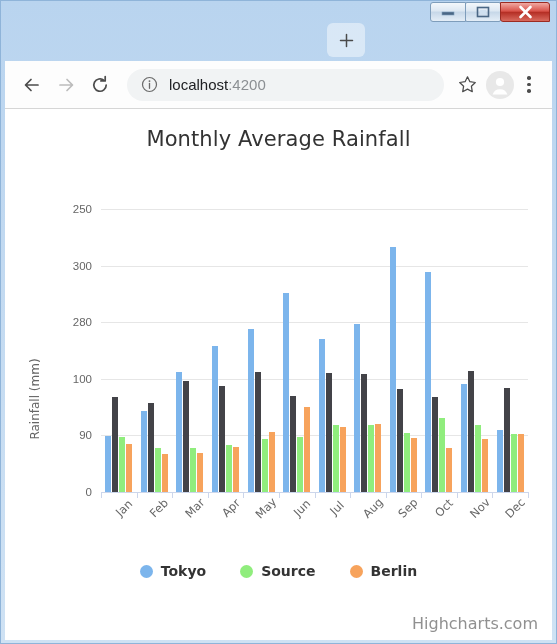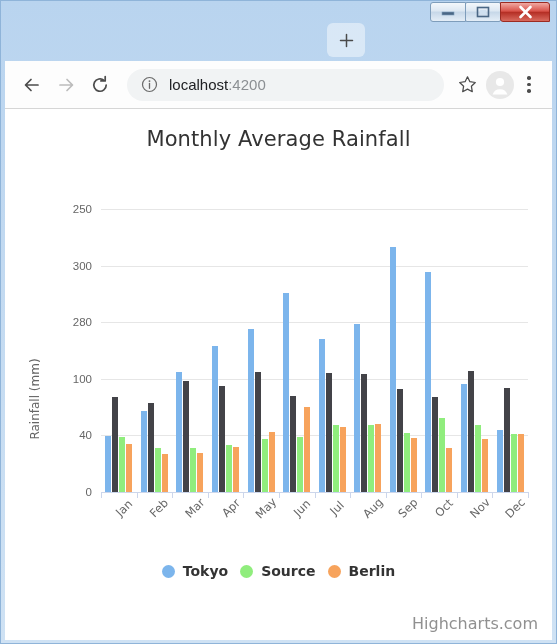--- a/index.html
+++ b/index.html
@@ -216,21 +216,21 @@
     transform-origin: center top;
     font-size: 11.5px; color: #666666;
     font-family: "DejaVu Sans", sans-serif;
     white-space: nowrap;
   }
 
   .legend {
     position: absolute;
     left: 0; right: 0; top: 374px;
     display: flex; justify-content: center;
-    gap: 12px;
+    gap: 34px;
   }
   .legend-item { display: flex; align-items: center; gap: 8px; }
   .legend-dot { width: 13px; height: 13px; border-radius: 50%; }
   .legend-label {
     font-size: 14px; font-weight: bold; color: #333333;
     font-family: "DejaVu Sans", sans-serif;
   }
 
   .credits {
     position: absolute;
@@ -333,21 +333,21 @@
           <div id="gridlines">
               <div class="axisline" style="top: 283px;"></div>
               <div class="gridline" style="top: 226.4px;"></div>
               <div class="gridline" style="top: 169.8px;"></div>
               <div class="gridline" style="top: 113.2px;"></div>
               <div class="gridline" style="top: 56.6px;"></div>
               <div class="gridline" style="top: 0px;"></div>
             </div>
           <div id="ylabels">
               <div class="ylabel" style="top: 283px;">0</div>
-              <div class="ylabel" style="top: 226.4px;">40</div>
+              <div class="ylabel" style="top: 226.4px;">90</div>
               <div class="ylabel" style="top: 169.8px;">100</div>
               <div class="ylabel" style="top: 113.2px;">280</div>
               <div class="ylabel" style="top: 56.6px;">300</div>
               <div class="ylabel" style="top: 0px;">250</div>
             </div>
           <div class="groups" id="groups">
               <div class="group">
                 <div class="bar" title="Tokyo Jan: 49.9" style="height: 56.4868px; background: rgb(124, 181, 236);"></div>
                 <div class="bar" title="New York Jan: 83.6" style="height: 94.6352px; background: rgb(67, 67, 72);"></div>
                 <div class="bar" title="London Jan: 48.9" style="height: 55.3548px; background: rgb(144, 237, 125);"></div>

